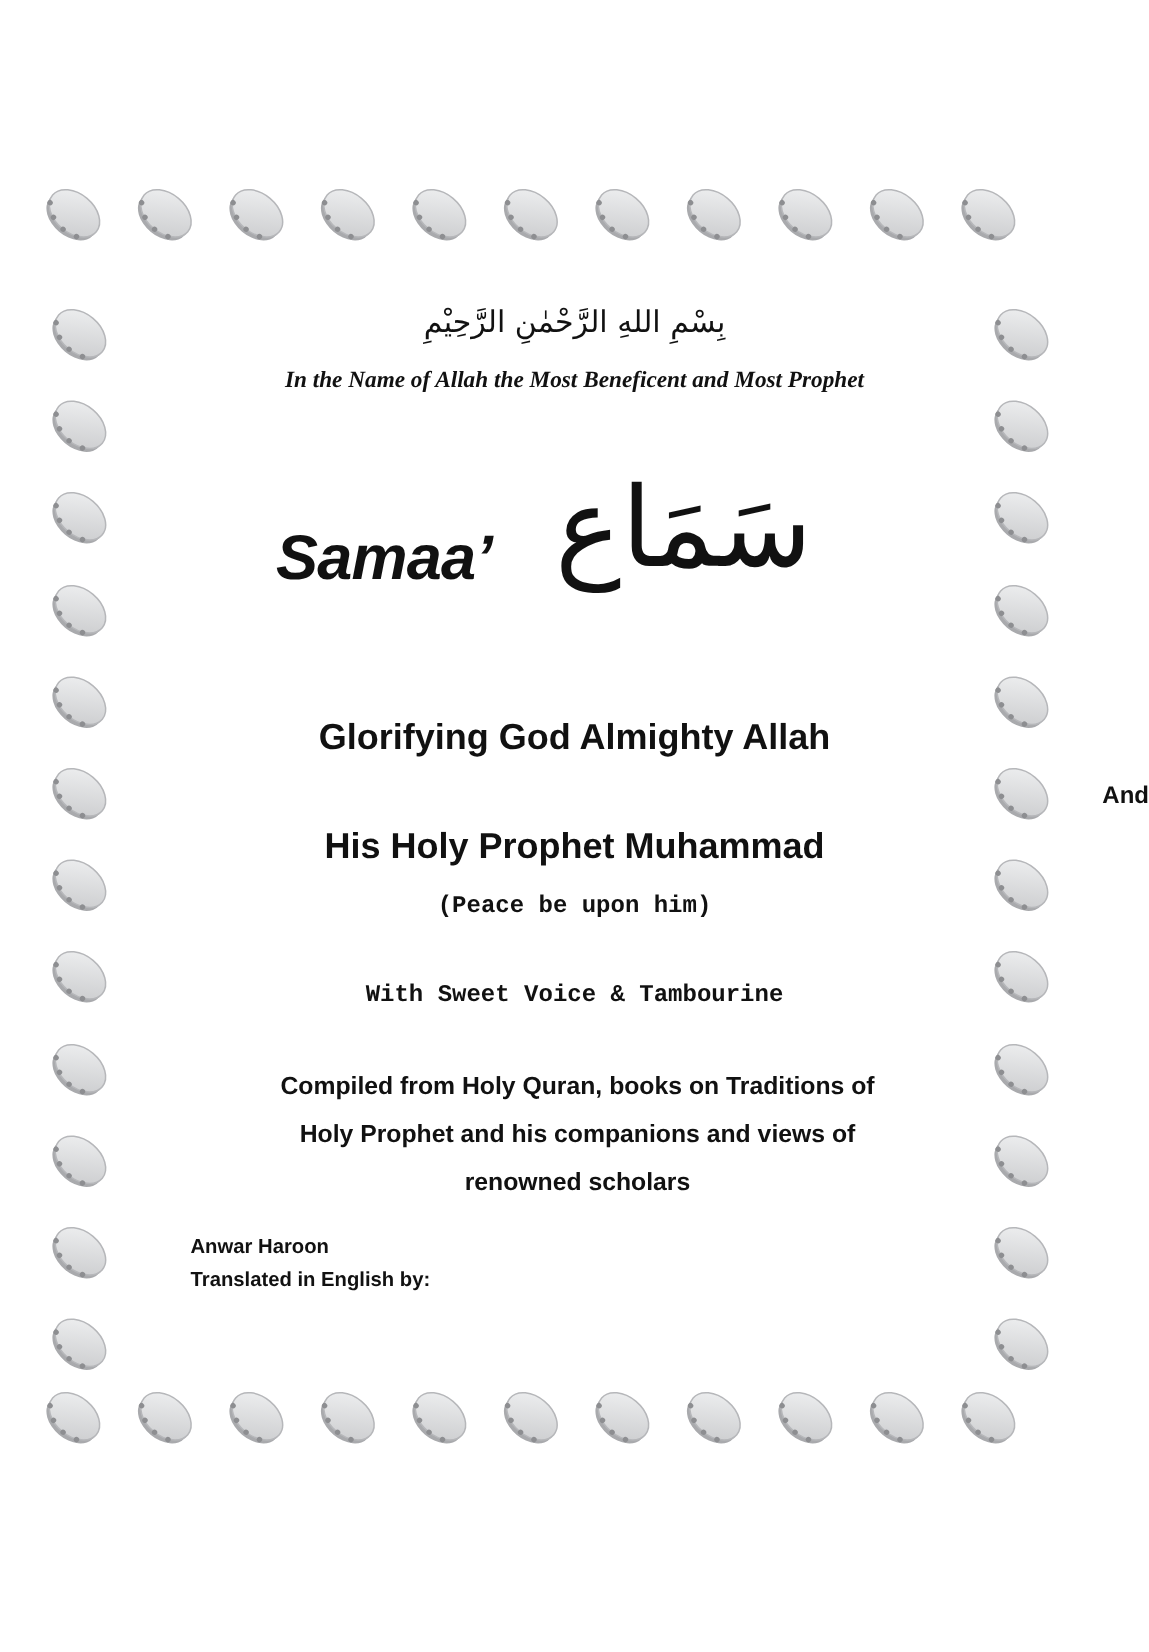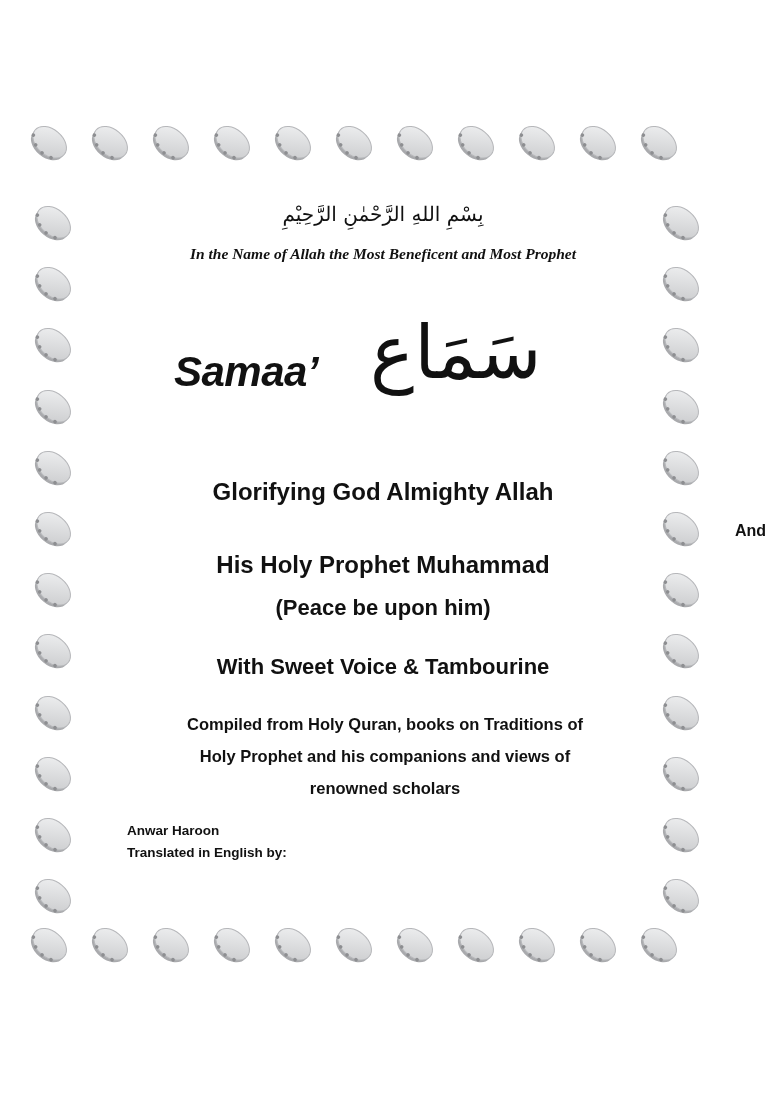--- a/index.html
+++ b/index.html
@@ -15,30 +15,30 @@
     .bism {
       top: 202px; font-family: "DejaVu Serif", serif; font-size: 20px; direction: rtl;
     }
     .name-line {
       top: 245px; font-family: "Liberation Serif", serif; font-style: italic; font-weight: bold; font-size: 15.5px;
     }
     .title-row {
       position: absolute; top: 308px; left: 160px; width: 440px; height: 110px;
     }
     .title-latin {
-      position: absolute; left: 14px; top: 40px; font-family: "Liberation Sans", sans-serif; font-weight: bold; font-style: italic;
+      position: absolute; left: 24px; top: 40px; font-family: "Liberation Sans", sans-serif; font-weight: bold; font-style: italic;
       font-size: 42px; letter-spacing: -0.5px;
     }
     .title-arabic {
       position: absolute; left: 210px; top: 0px; font-family: "DejaVu Sans", sans-serif; font-size: 74px; direction: rtl;
       line-height: 1.2;
     }
     .h1 { font-family: "Liberation Sans", sans-serif; font-weight: bold; font-size: 24px; }
     .h-and { font-family: "Liberation Sans", sans-serif; font-weight: bold; font-size: 16px; text-align: right; }
-    .h-sub { font-family: Liberation Sans, sans-serif; font-weight: bold; font-size: 22px; }
+    .h-sub { font-family: Liberation Mono, monospace; font-weight: bold; font-size: 16px; }
     .compiled {
       top: 708px; font-family: "Liberation Sans", sans-serif; font-weight: bold; font-size: 16.5px; line-height: 32px;
       left: 140px; width: 490px;
     }
     .translator {
       position: absolute; left: 127px; top: 820px; font-family: "Liberation Sans", sans-serif; font-weight: bold; font-size: 13.5px; line-height: 22px;
     }
   </style>
 </head>
 <body>

